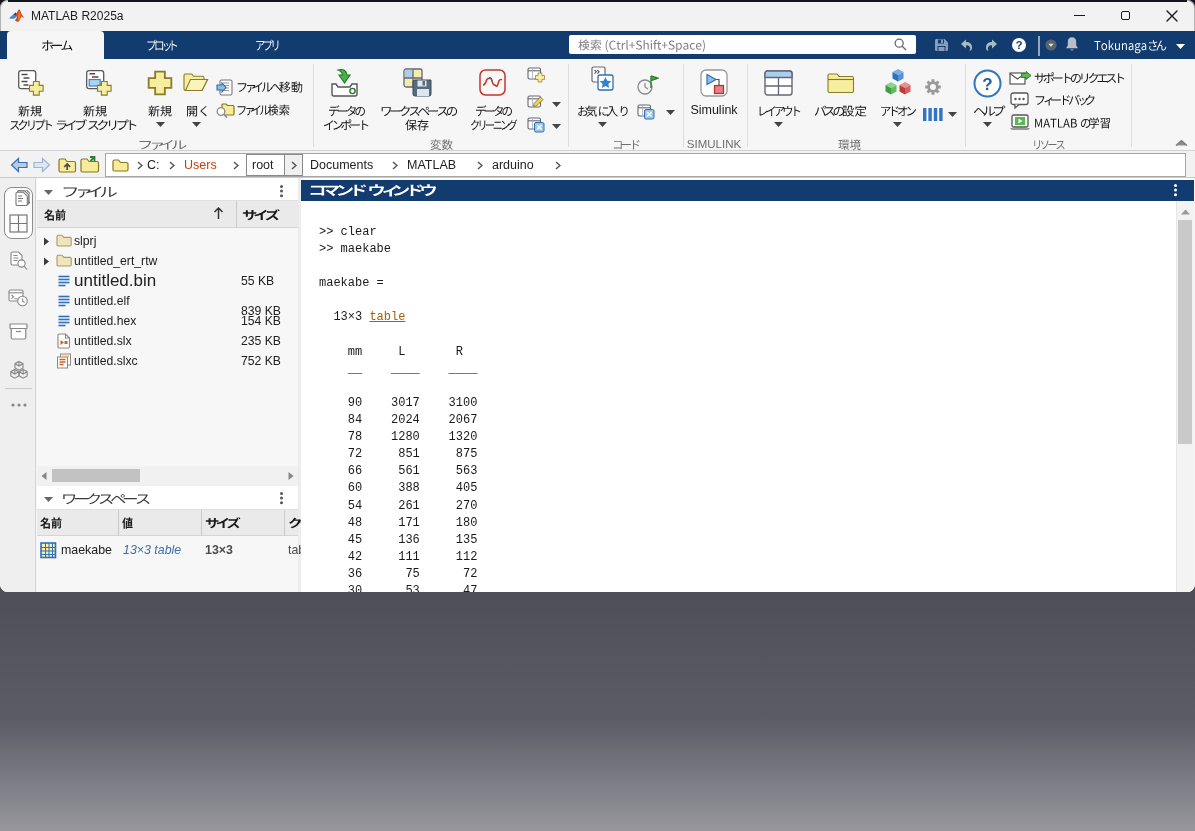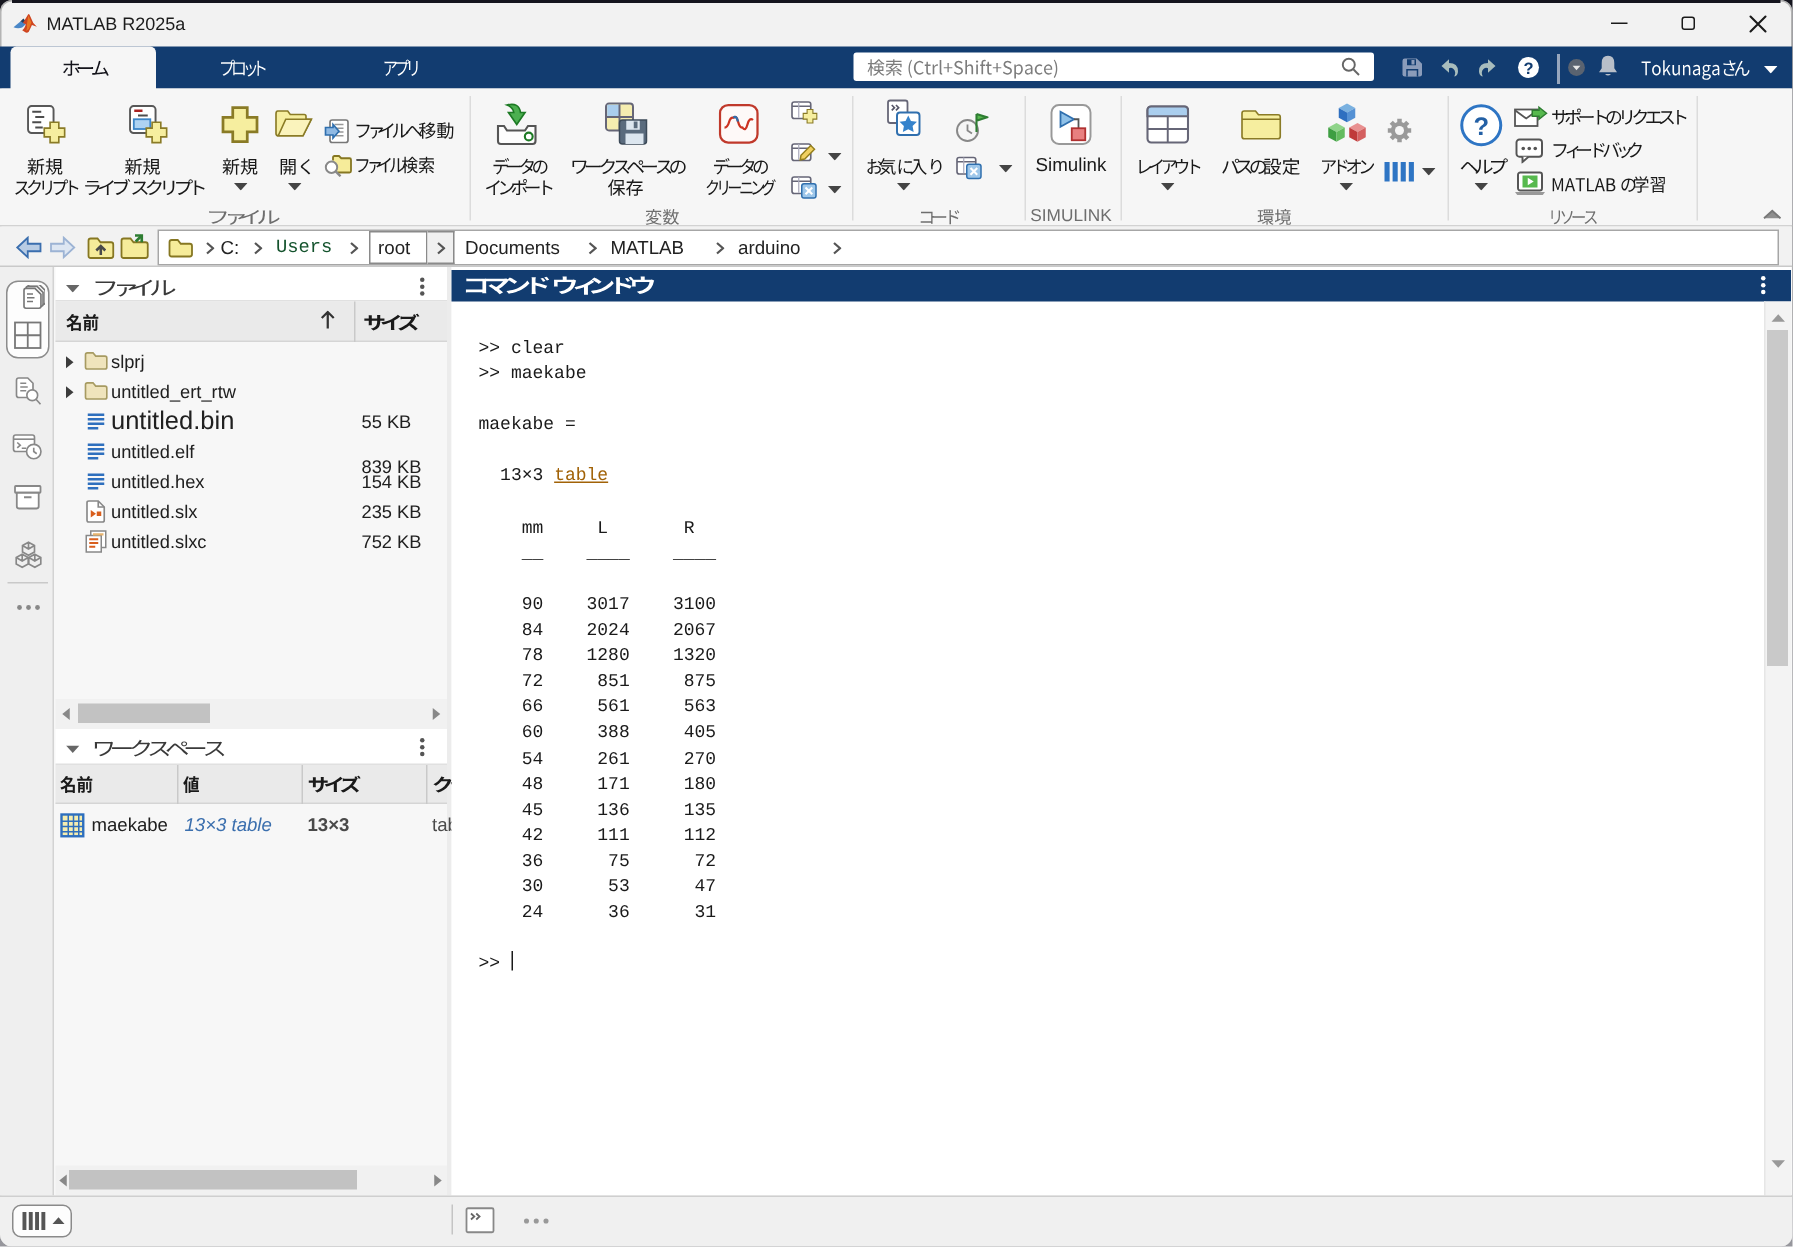--- a/index.html
+++ b/index.html
@@ -1,16 +1,16 @@
 <!DOCTYPE html>
 <html><head><meta charset="utf-8"><style>
 *{margin:0;padding:0;box-sizing:border-box}
 html,body{width:1195px;height:831px;overflow:hidden}
 body{background:linear-gradient(180deg,#15151e 0,#15151e 60px,#5c5c66 720px,#97979d 831px);font-family:"Liberation Sans",sans-serif;position:relative}
-#win{position:absolute;left:0;top:0;width:1195px;height:831px;background:#f2f2f2;
+#win{position:absolute;left:0;top:0;width:1195px;height:592px;background:#f2f2f2;
 border-radius:8px;overflow:hidden;box-shadow:inset 0 0 0 1px rgba(130,130,130,.55)}
 </style></head><body>
 <div id="win">
 <svg style="position:absolute;left:8px;top:7px" width="18" height="18" viewBox="0 0 18 18">
       <path d="M1 11.2 L5.2 7.6 Q6.4 6.8 7.3 7.4 L9.2 9.2 L6.8 11.3 Q4 12.4 1 11.2 Z" fill="#4a87c7"></path>
 <path d="M5.2 7.6 L7.6 5.4 L9.0 7.0 L7.3 8.4 Q6.4 6.9 5.2 7.6 Z" fill="#1f3d5c"></path>
 <path d="M9.2 9.2 L7.3 8.4 L10.7 2.6 Q11.2 2 11.7 2.8 L14.2 8.3 L16.6 10.9 L13.3 9.6 L11.2 14.1 Q10 15.3 8.6 14.4 L6.8 13.2 Q8.4 12.3 9.2 9.2 Z" fill="#cf4520"></path>
 <path d="M10.9 3.4 L12.9 8.0 L11.3 12.4 L9.4 13.6 Q10.3 11.9 9.9 9.3 Z" fill="#e87722"></path>
     </svg>
 <div style="position:absolute;left:31px;top:8.8px;font-family:'Liberation Sans',sans-serif;font-size:12px;font-weight:400;color:#1c1c1c;line-height:14.4px;white-space:pre;">MATLAB R2025a</div>
@@ -382,21 +382,21 @@
 <svg style="position:absolute;left:112px;top:158px" width="17" height="14" viewBox="0 0 17 14">
       <path d="M1 3.5 Q1 2 2.5 2 L6.5 2 L8.5 4.5 L14.5 4.5 Q16 4.5 16 6 L16 11.5 Q16 13 14.5 13 L2.5 13 Q1 13 1 11.5 Z" fill="#f6ec9a" stroke="#867722" stroke-width="1.2"></path>
     </svg>
 <svg style="position:absolute;left:137px;top:160.5px" width="6" height="9" viewBox="0 0 6 9">
       <path d="M1 1 L5 4.5 L1 8" fill="none" stroke="#555" stroke-width="1.5"></path>
     </svg>
 <div style="position:absolute;left:147px;top:157.5px;font-family:'Liberation Sans',sans-serif;font-size:12.5px;font-weight:400;color:#222;line-height:15.0px;white-space:pre;">C:</div>
 <svg style="position:absolute;left:169px;top:160.5px" width="6" height="9" viewBox="0 0 6 9">
       <path d="M1 1 L5 4.5 L1 8" fill="none" stroke="#555" stroke-width="1.5"></path>
     </svg>
-<div style="position:absolute;left:184px;top:157.5px;font-family:Liberation Mono, monospace;font-size:12.5px;font-weight:400;color:#14532d;line-height:15.0px;white-space:pre;">Users</div>
+<div style="position:absolute;left:184px;top:157.5px;font-family:Liberation Sans, sans-serif;font-size:12.5px;font-weight:400;color:#c2410c;line-height:15.0px;white-space:pre;">Users</div>
 <svg style="position:absolute;left:233px;top:160.5px" width="6" height="9" viewBox="0 0 6 9">
       <path d="M1 1 L5 4.5 L1 8" fill="none" stroke="#555" stroke-width="1.5"></path>
     </svg>
 <div style="position:absolute;left:246px;top:154px;width:39px;height:22px;border:1px solid #8a8a8a;background:#fff;"></div>
 <div style="position:absolute;left:252px;top:157.5px;font-family:'Liberation Sans',sans-serif;font-size:12.5px;font-weight:400;color:#222;line-height:15.0px;white-space:pre;">root</div>
 <div style="position:absolute;left:285px;top:154px;width:18px;height:22px;border:1px solid #8a8a8a;border-left:none;background:#f0f0f0;"></div>
 <svg style="position:absolute;left:291px;top:160.5px" width="6" height="9" viewBox="0 0 6 9">
       <path d="M1 1 L5 4.5 L1 8" fill="none" stroke="#555" stroke-width="1.5"></path>
     </svg>
 <div style="position:absolute;left:310px;top:157.5px;font-family:'Liberation Sans',sans-serif;font-size:12.5px;font-weight:400;color:#222;line-height:15.0px;white-space:pre;">Documents</div>

